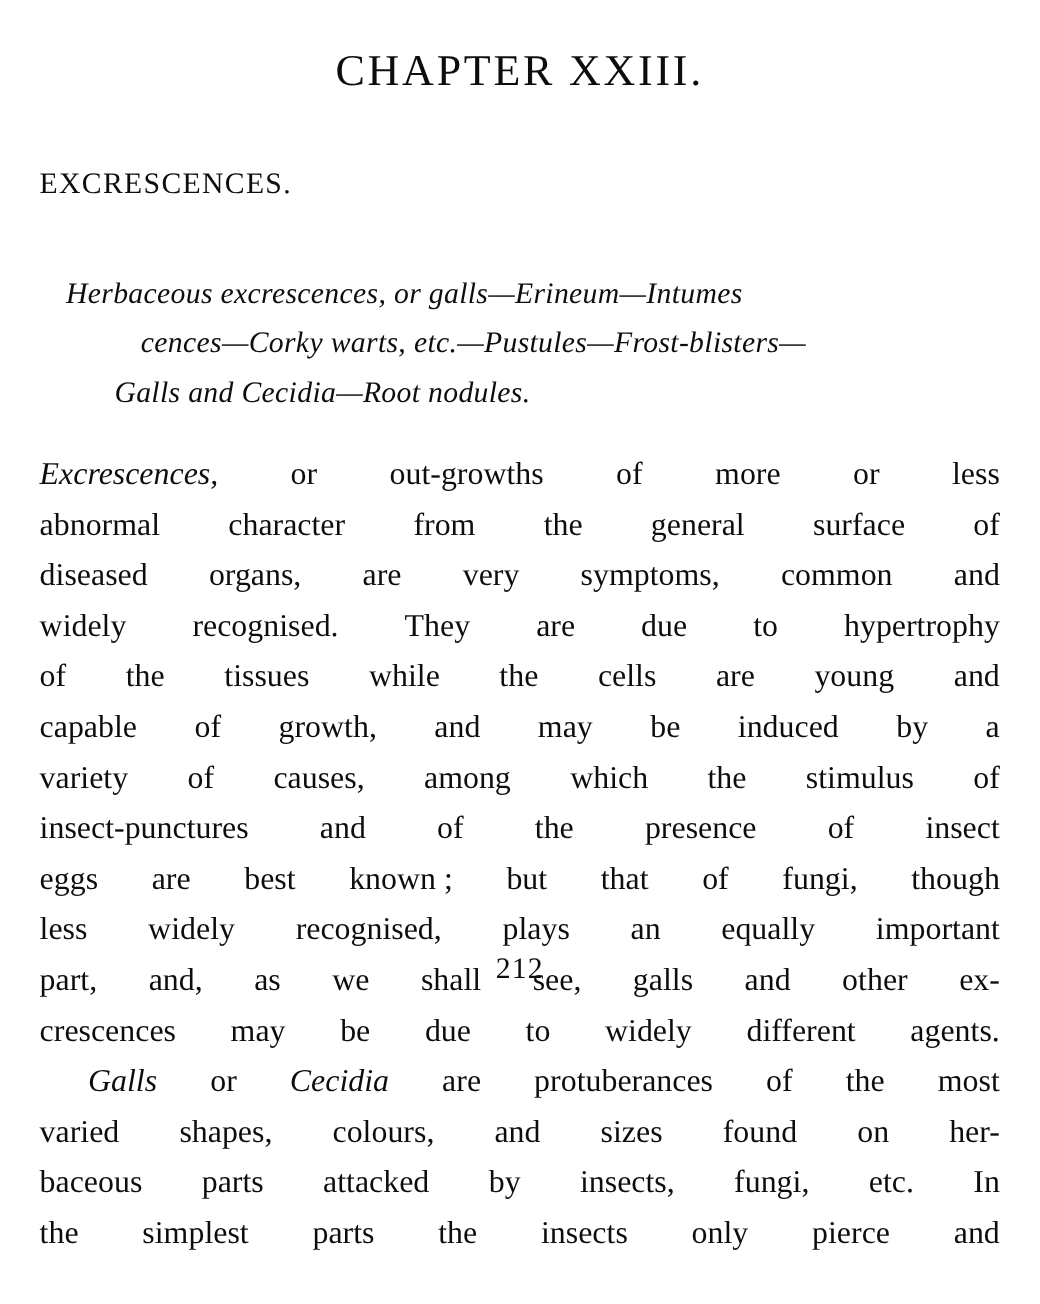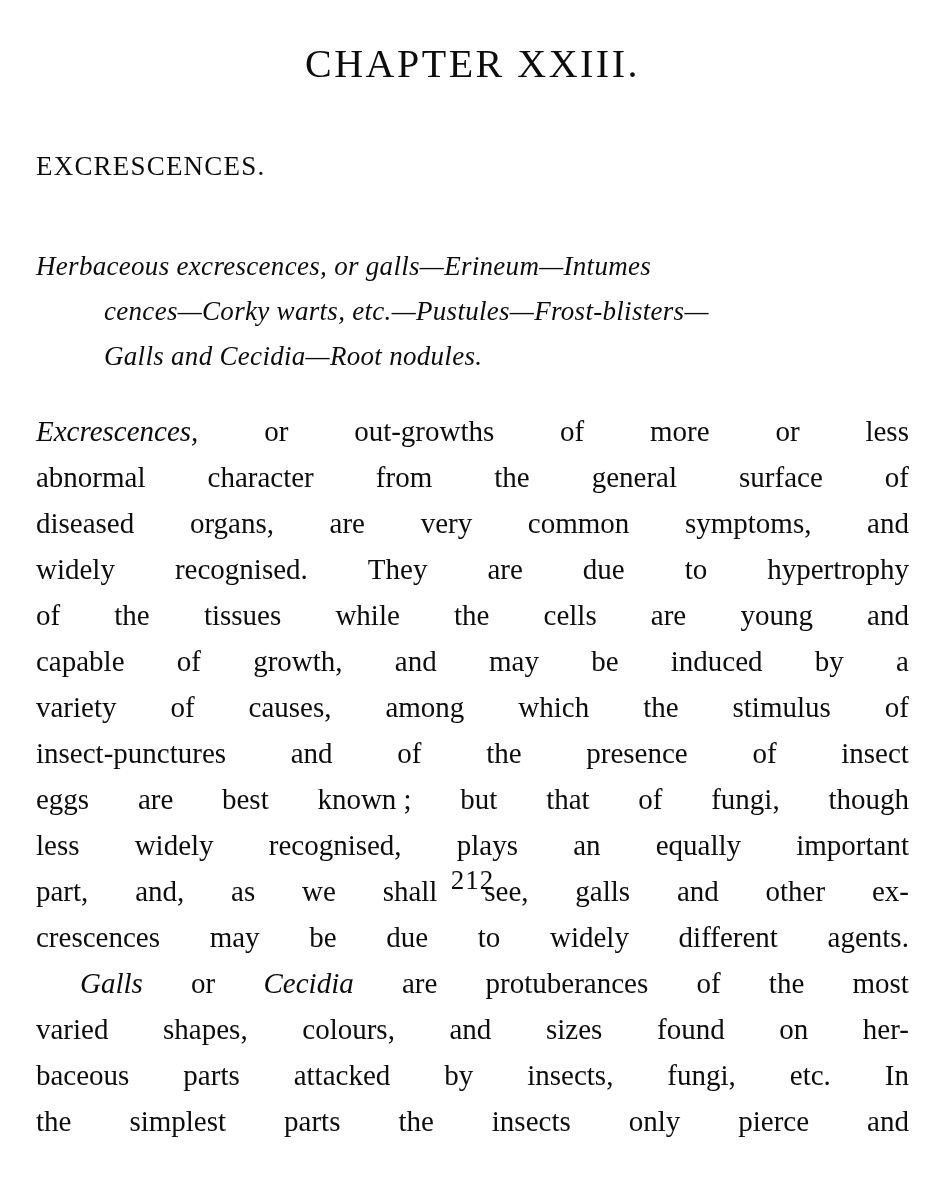--- a/index.html
+++ b/index.html
@@ -50,20 +50,21 @@
   .synopsis .line {
     display: block;
     white-space: nowrap;
   }
   .synopsis .line.l1 {
     text-align: justify;
   }
   .syn-just {
     display: flex;
     justify-content: space-between;
+    margin-left: 24px;
   }
   .syn-indent {
     padding-left: 68px;
   }
   .body-par {
     margin: 30px 0 0 0;
     font-size: 29px;
     line-height: 1.585;
     text-align: justify;
   }
@@ -130,22 +131,22 @@
       <span>the</span>
       <span>general</span>
       <span>surface</span>
       <span>of</span>
     </div>
     <div class="ln">
       <span>diseased</span>
       <span>organs,</span>
       <span>are</span>
       <span>very</span>
+      <span>symptoms,</span>
       <span>common</span>
-      <span>symptoms,</span>
       <span>and</span>
     </div>
     <div class="ln">
       <span>widely</span>
       <span>recognised.</span>
       <span>They</span>
       <span>are</span>
       <span>due</span>
       <span>to</span>
       <span>hypertrophy</span>

